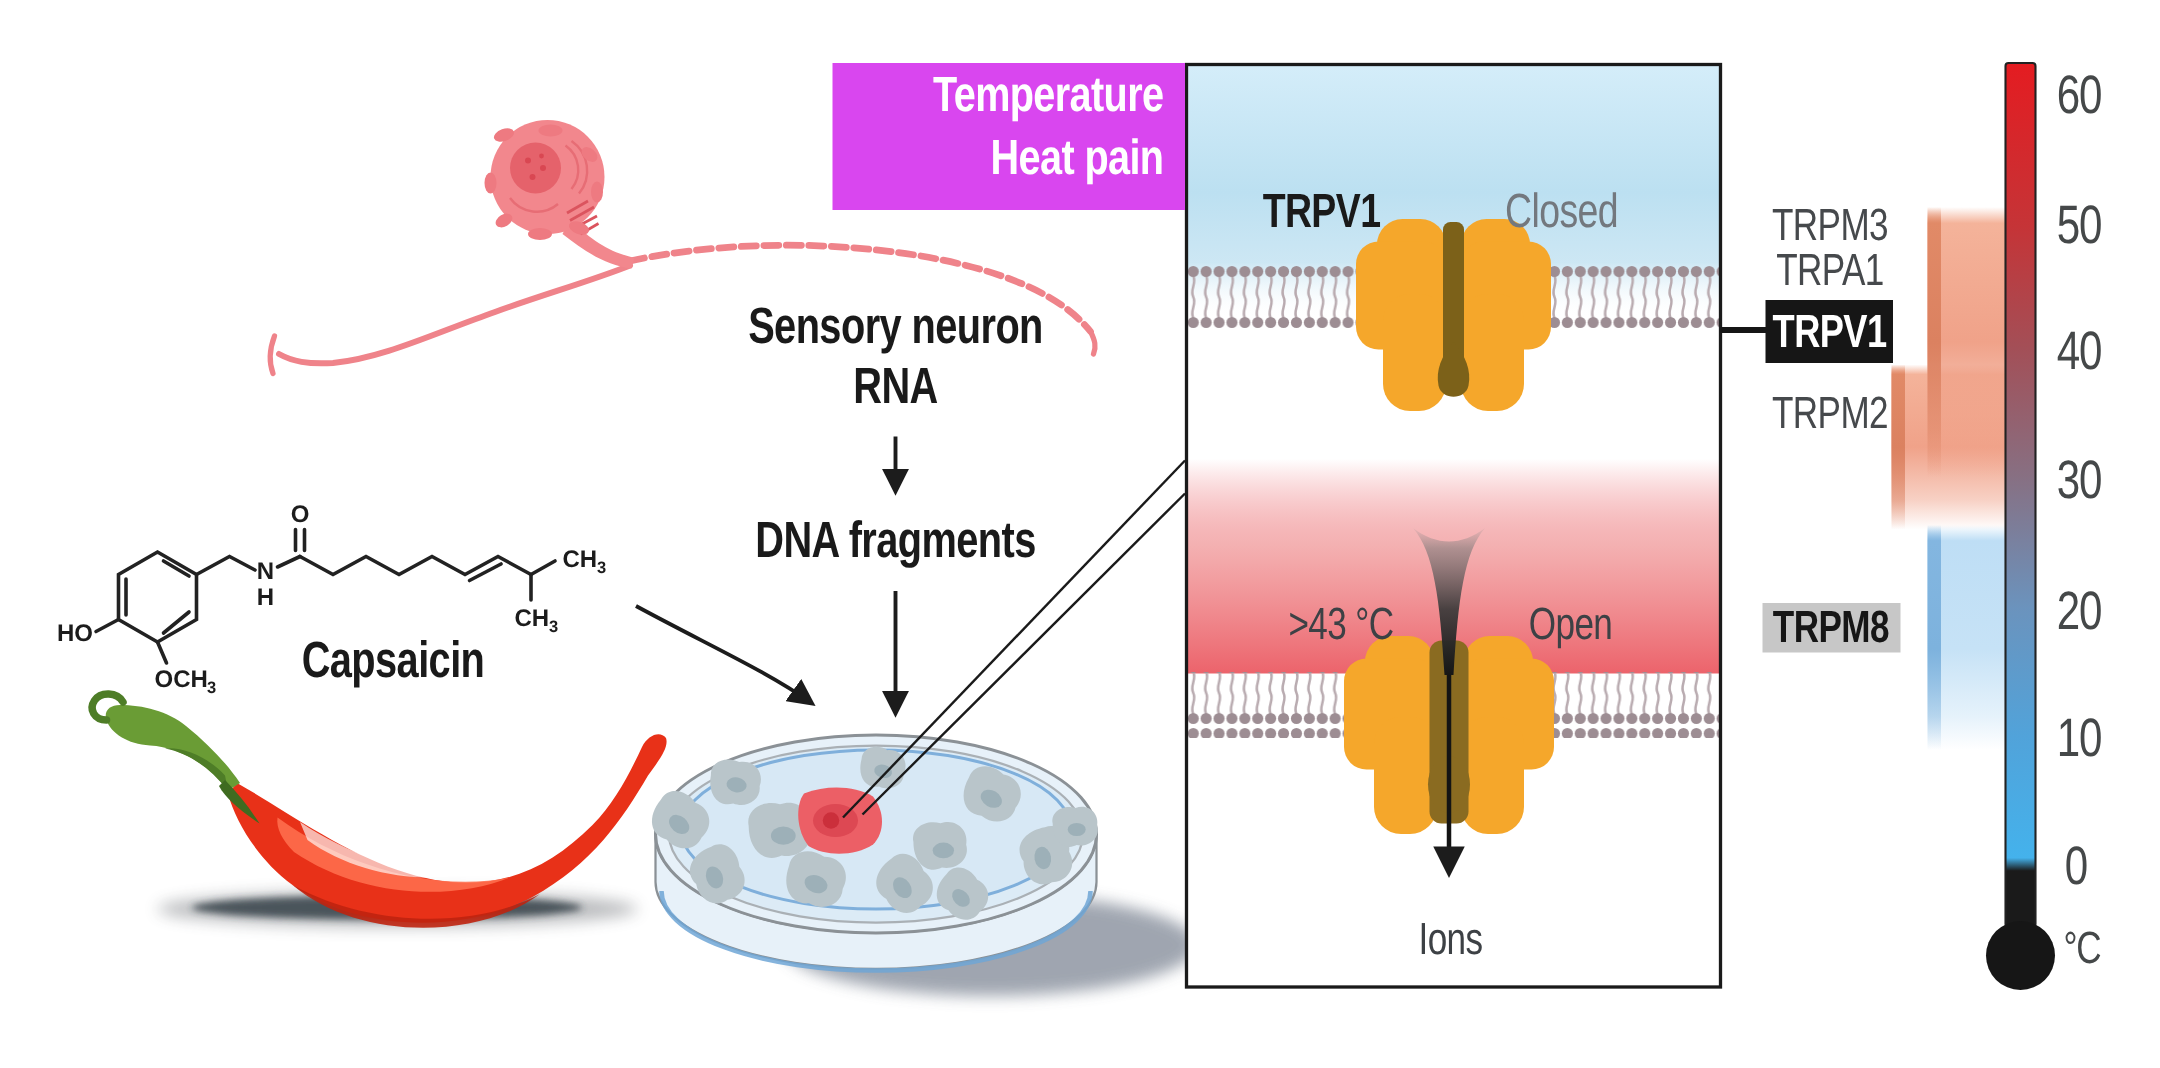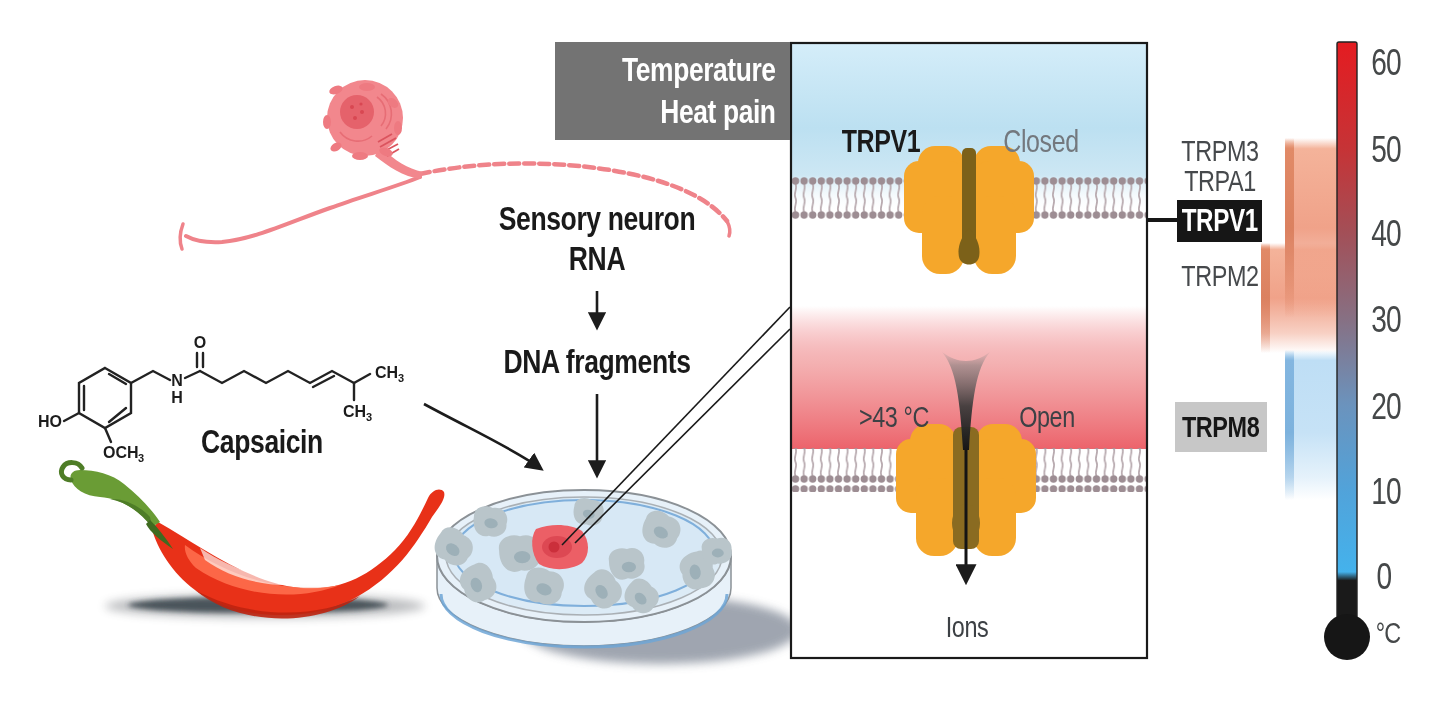--- a/index.html
+++ b/index.html
@@ -6,28 +6,28 @@
   .stage{position:relative;width:1440px;height:712px;background:#fff;overflow:hidden;
          font-family:"Liberation Sans",sans-serif;}
   .stage svg{position:absolute;left:0;top:0;}
   .ctr{position:absolute;transform:translate(-50%,-50%) scaleX(.78);transform-origin:center;
        white-space:nowrap;pointer-events:none;}
   .bold-lbl{font-weight:bold;color:#1a1a1a;font-size:34px;letter-spacing:-.5px;}
   .thin-lbl{font-weight:normal;color:#73787e;font-size:32px;letter-spacing:-.5px;}
   .mid-lbl{font-weight:normal;color:#3d4145;font-size:30px;letter-spacing:-.5px;}
   .tick{font-weight:normal;color:#454849;font-size:36px;letter-spacing:-1px;}
   .chan{font-weight:normal;color:#46494c;font-size:30px;letter-spacing:-.5px;}
-  .hdr{position:absolute;left:555px;top:42px;width:235px;height:98px;background:#737373;
-       display:flex;flex-direction:column;justify-content:center;}
+  .hdr{position:absolute;left:555px;top:42px;width:235px;height:98px;background:#d946ef;
+       display:flex;flex-direction:column;justify-content:flex-start;}
   .hdr-inner{transform:scaleX(.8);transform-origin:100% 50%;text-align:right;padding-right:18px;
        color:#fff;font-weight:bold;font-size:33px;line-height:42px;letter-spacing:-.5px;}
   .badge{position:absolute;display:flex;align-items:center;justify-content:center;}
   .badge-black{left:1177px;top:200px;width:85px;height:42px;background:#161616;}
   .badge-black span{color:#fff;font-weight:bold;font-size:31px;transform:scaleX(.78);letter-spacing:-.5px;}
-  .badge-gray{left:1175px;top:402px;width:92px;height:50px;background:#c7c7c7;}
+  .badge-gray{left:1175px;top:402px;width:92px;height:33px;background:#c7c7c7;}
   .badge-gray span{color:#161616;font-weight:bold;font-size:30px;transform:scaleX(.78);letter-spacing:-.5px;}
 </style>
 </head>
 <body>
 
 <div class="stage">
 
 <svg width="1440" height="712" viewBox="0 0 1440 712">
   <defs>
     <marker id="ah" viewBox="0 0 10 10" refX="7.5" refY="5" markerWidth="7" markerHeight="7" orient="auto-start-reverse">

